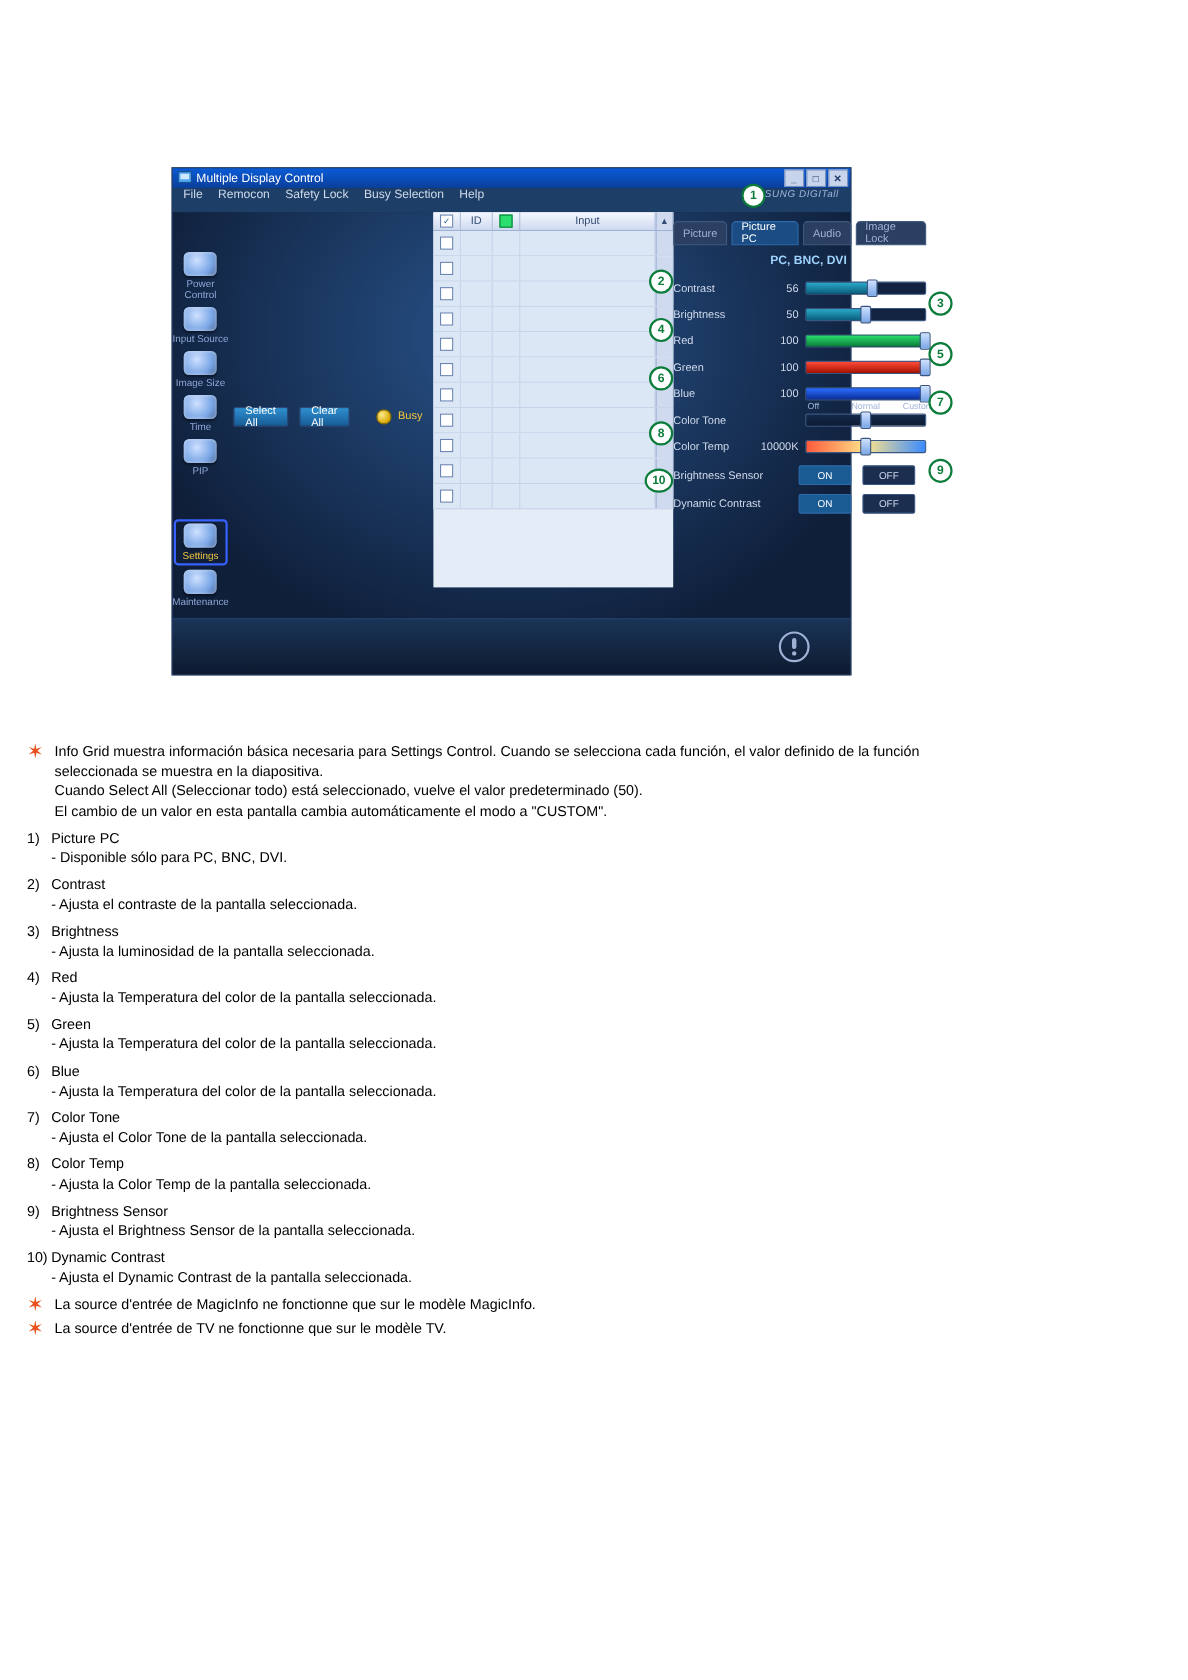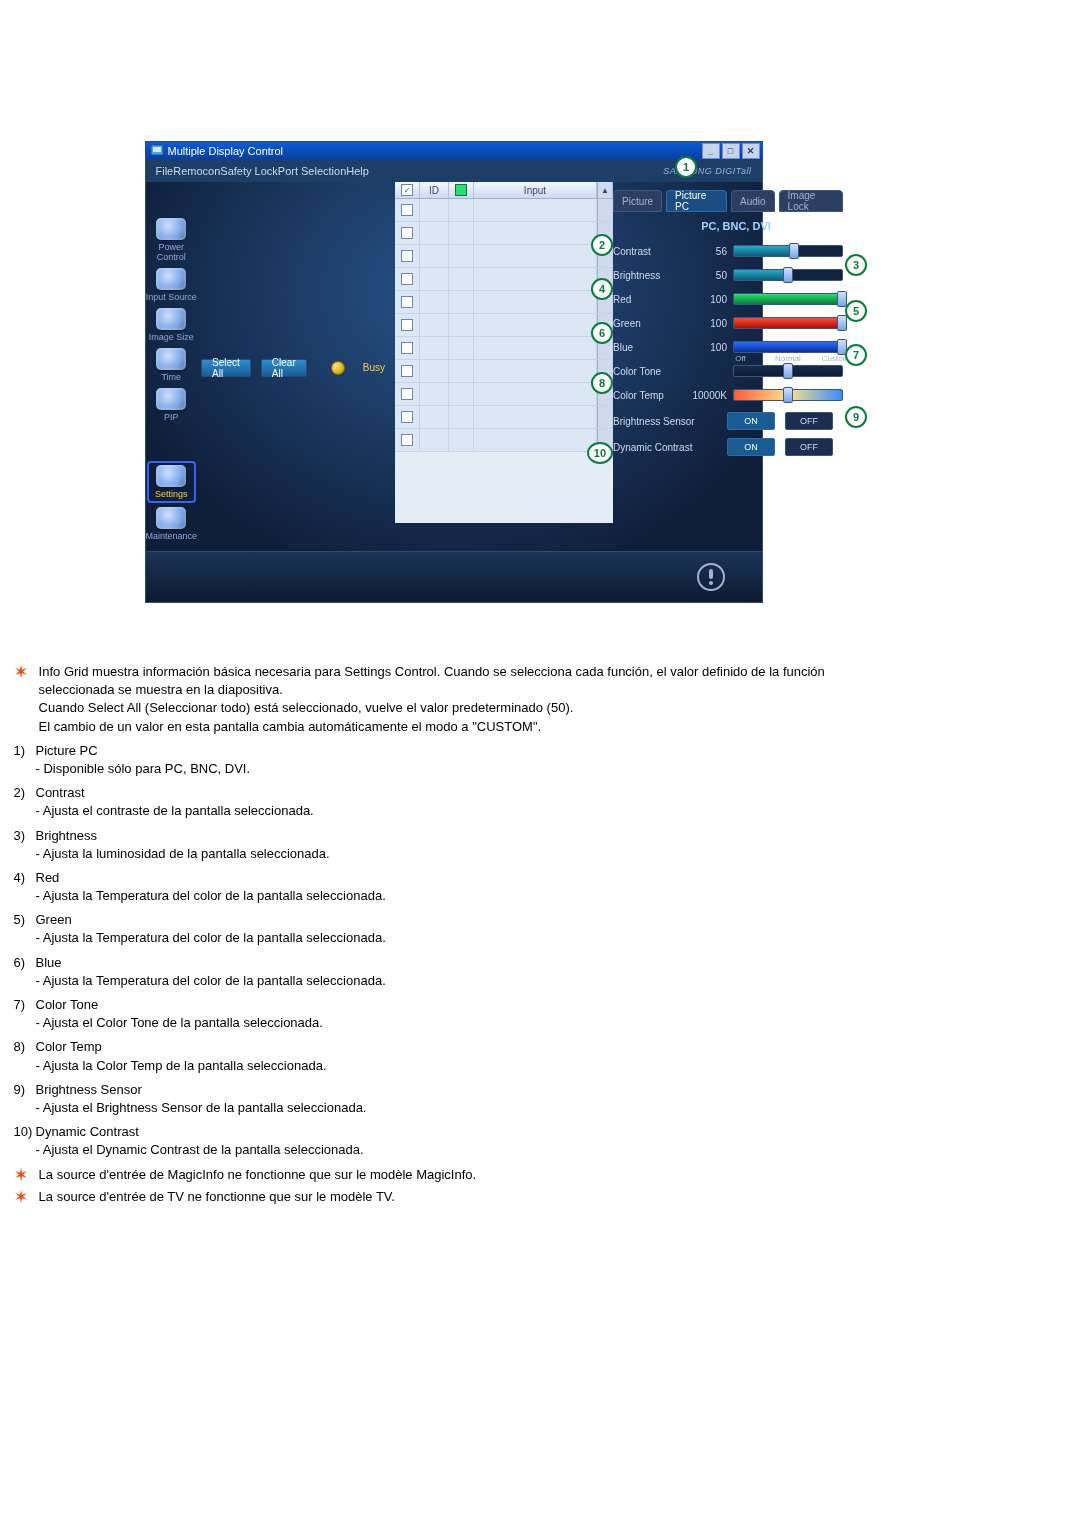--- a/index.html
+++ b/index.html
@@ -6,21 +6,21 @@
     margin: 0;
     padding: 0;
     background: #fff;
     font-family: Arial, Helvetica, sans-serif;
     font-size: 13px;
     color: #000;
     width: 1080px;
   }
   .page {
     width: 905px;
-    padding: 1px;
+    padding: 12px;
   }
 
   
   .app-window {
     position: relative;
     width: 616px;
     margin: 140px auto 60px auto;
     background: #162c4a;
     border: 1px solid #334b72;
   }
@@ -44,21 +44,21 @@
   .tc-btn {
     width: 16px; height: 14px;
     background: #c8d4ec;
     border: 1px solid #7690c0;
     display: flex; align-items: center; justify-content: center;
     font-size: 9px; font-weight: bold; color: #243c6a;
   }
 
   .menu-bar {
     display: flex;
-    align-items: center;
+    gap: 14px;
     height: 22px;
     background: #1d3f67;
     color: #cfd9eb;
     font-size: 11px;
     padding: 0 10px;
   }
   .menu-spacer { flex: 1; }
   .brand {
     color: #9fb2d6; font-size: 9px; letter-spacing: .5px; font-style: italic;
   }
@@ -121,21 +121,21 @@
     padding: 0 10px;
     background: linear-gradient(#2f8fcf, #175c96);
     border: 1px solid #2a4a7a;
     color: #fff;
     font-size: 10px;
     border-radius: 2px;
     display: flex; align-items: center;
     cursor: pointer;
   }
   .busy {
-    display: flex; align-items: center; gap: 18px;
+    display: flex; align-items: center; gap: 6px;
     color: #f5c83d; font-size: 10px;
     margin-left: 14px;
   }
   .busy-dot {
     width: 12px; height: 12px; border-radius: 50%;
     background: radial-gradient(circle at 35% 35%, #ffe98b, #d6a800 70%);
     border: 1px solid #8a6c00;
   }
 
   .mid-row { display: flex; flex: 1; }
@@ -317,21 +317,21 @@
         <div class="tc-btn">_</div>
         <div class="tc-btn">□</div>
         <div class="tc-btn">✕</div>
       </div>
     </div>
 
     <div class="menu-bar">
       <span>File</span>
       <span>Remocon</span>
       <span>Safety Lock</span>
-      <span>Port Selection</span>
+      <span>Busy Selection</span>
       <span>Help</span>
       <span class="menu-spacer"></span>
       <span class="brand">SAMSUNG DIGITall</span>
     </div>
 
     <div class="app-body" style="position:relative;">
 
       <div class="sidebar">
         <div class="side-item">
           <div class="side-icon"></div>
@@ -496,21 +496,21 @@
 
             <div class="callout" style="top:-26px; left:62px;">1</div>
             <div class="callout" style="top:52px;  left:-22px;">2</div>
             <div class="callout" style="top:72px;  right:-8px;">3</div>
             <div class="callout" style="top:96px;  left:-22px;">4</div>
             <div class="callout" style="top:118px; right:-8px;">5</div>
             <div class="callout" style="top:140px; left:-22px;">6</div>
             <div class="callout" style="top:162px; right:-8px;">7</div>
             <div class="callout" style="top:190px; left:-22px;">8</div>
             <div class="callout" style="top:224px; right:-8px;">9</div>
-            <div class="callout wide" style="top:260px; left:-26px;">10</div>
+            <div class="callout wide" style="top:233px; left:-26px;">10</div>
 
             <div class="tab-row">
               <div class="tab">Picture</div>
               <div class="tab active">Picture PC</div>
               <div class="tab">Audio</div>
               <div class="tab">Image Lock</div>
             </div>
             <div class="sub-title">PC, BNC, DVI</div>
 
             <div class="ctrl-row">

